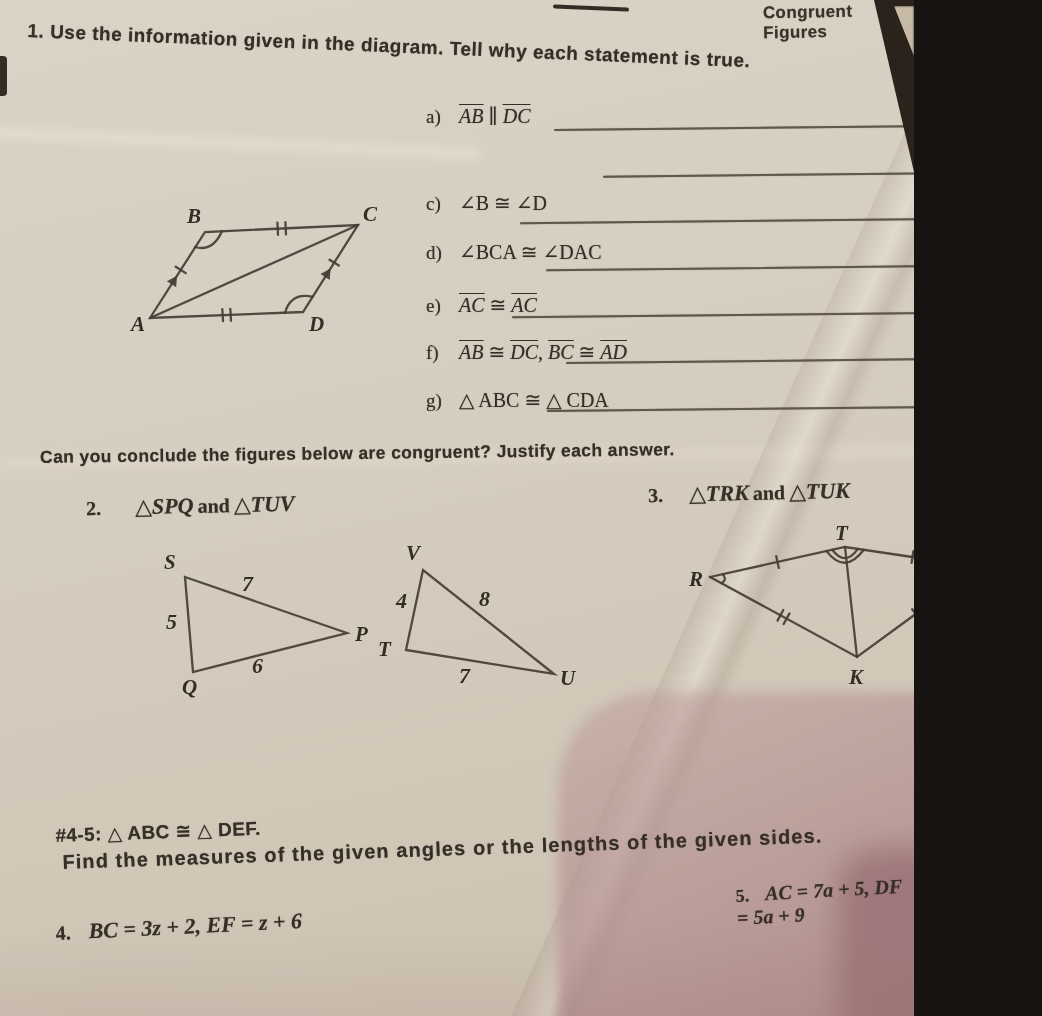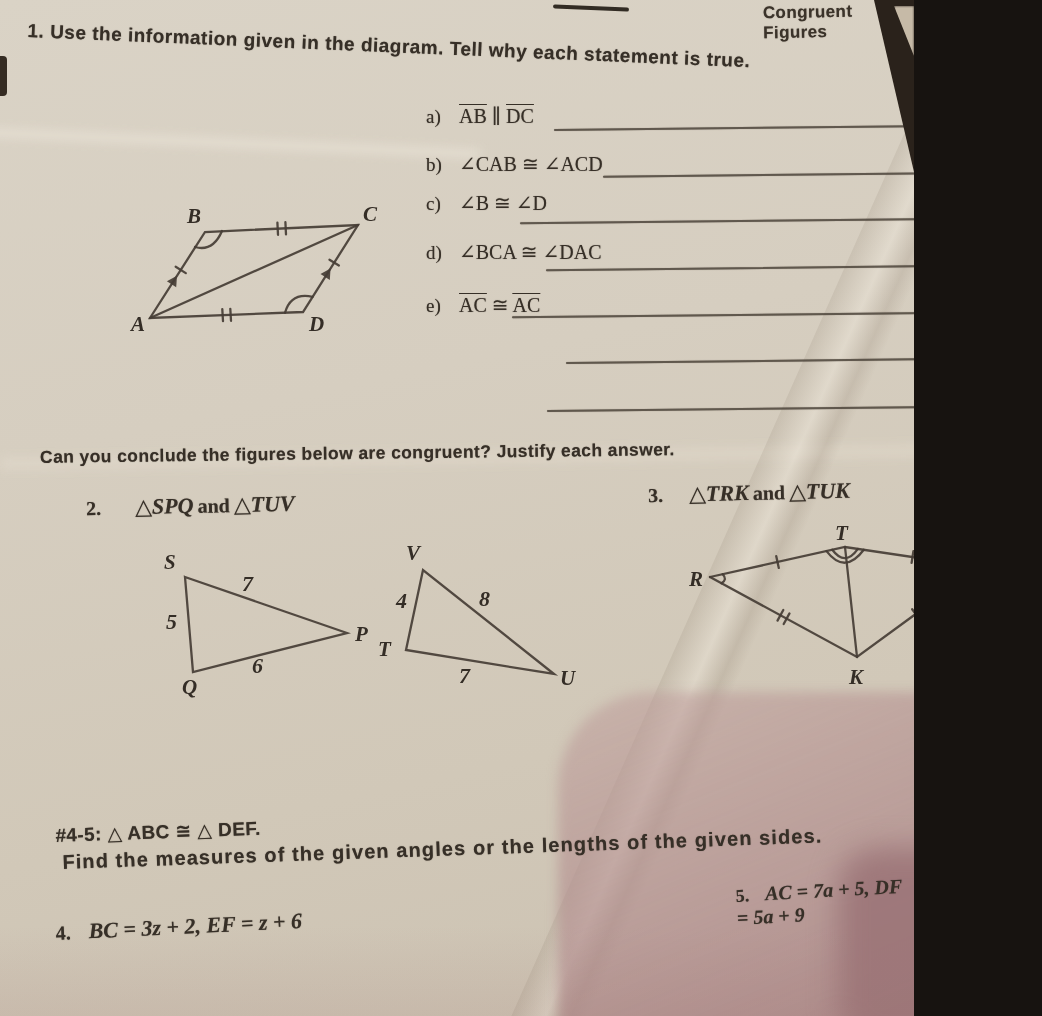--- a/index.html
+++ b/index.html
@@ -27,21 +27,21 @@
   .stray-line{left:553px;top:6px;width:76px;height:4px;background:#241d16;border-radius:2px;transform:rotate(2.5deg);opacity:.92;}
   
   .txt{position:absolute;z-index:5;}
   .bold-sans{font-weight:bold;letter-spacing:.4px;text-shadow:0 0 1px rgba(45,36,28,.55);}
   .hdr-title{left:763px;top:2px;font-size:17px;transform:rotate(-1deg);color:#3b332a;}
   .q1-instr{left:28px;top:20px;font-size:19px;letter-spacing:.5px;transform:rotate(2.4deg);transform-origin:left top;}
   .mid-instr{left:40px;top:443px;font-size:17.5px;transform:rotate(-0.7deg);}
   .serif{font-family:"Liberation Serif","DejaVu Serif","DejaVu Sans",serif;}
   .stmt{left:426px;font-size:20px;text-shadow:0 0 1px rgba(45,36,28,.5);}
   .stmt .slabel{display:inline-block;width:33px;font-size:19px;}
-  .ovl{text-decoration:overline;text-decoration-thickness:1.4px;}
+  .ovl{text-decoration:overline;text-decoration-thickness:1.4px;font-style:italic;}
   .bline{position:absolute;height:2.4px;background:#4c443a;opacity:.85;border-radius:2px;transform:rotate(-0.6deg);z-index:5;box-shadow:0 0 1px rgba(70,60,50,.6);}
   .qnum{font-weight:bold;font-size:20px;}
   .qtitle-it{font-style:italic;font-weight:bold;font-size:22px;}
   .qtitle-and{font-weight:bold;font-size:20px;}
   .q2-head{left:86px;top:492px;transform:rotate(-1.2deg);text-shadow:0 0 1px rgba(45,36,28,.5);}
   .q3-head{left:648px;top:479px;transform:rotate(-1.3deg);text-shadow:0 0 1px rgba(45,36,28,.5);}
   .q45-head{left:55px;top:824px;font-size:19px;transform:rotate(-2deg);transform-origin:left top;}
   .q45-instr{left:62px;top:851px;font-size:20px;letter-spacing:1.1px;transform:rotate(-2deg);transform-origin:left top;}
   .q4-row{left:55px;top:920px;transform:rotate(-2.8deg);transform-origin:left top;text-shadow:0 0 1px rgba(45,36,28,.5);}
   .q5-row{left:735px;top:884px;transform:rotate(-3.2deg);transform-origin:left top;text-shadow:0 0 1px rgba(45,36,28,.5);}
@@ -88,42 +88,45 @@
     <text class="vtx" x="62" y="18">B</text>
     <text class="vtx" x="238" y="16">C</text>
     <text class="vtx" x="184" y="126">D</text>
   </svg>
 
   <div class="txt serif stmt" style="top:104px">
     <span class="slabel">a)</span><span><span class="ovl">AB</span><span> ∥ </span><span class="ovl">DC</span></span>
   </div>
   <div class="bline" style="left:554px;top:127px;width:382px"></div>
 
-  <div class="txt serif stmt" style="top:152px">
-    <span class="slabel">b)</span><span><span>∠CAB ≅ ∠ACD</span></span>
-  </div>
   <div class="bline" style="left:603px;top:174px;width:336px"></div>
 
   <div class="txt serif stmt" style="top:191px">
     <span class="slabel">c)</span><span><span>∠B ≅ ∠D</span></span>
   </div>
   <div class="bline" style="left:520px;top:220px;width:443px"></div>
 
   <div class="txt serif stmt" style="top:240px">
     <span class="slabel">d)</span><span><span>∠BCA ≅ ∠DAC</span></span>
   </div>
   <div class="bline" style="left:546px;top:267px;width:417px"></div>
 
   <div class="txt serif stmt" style="top:293px">
     <span class="slabel">e)</span><span><span class="ovl">AC</span><span> ≅ </span><span class="ovl">AC</span></span>
   </div>
   <div class="bline" style="left:512px;top:314px;width:447px"></div>
 
+  <div class="txt serif stmt" style="top:340px">
+    <span class="slabel">f)</span><span><span class="ovl">AB</span><span> ≅ </span><span class="ovl">DC</span><span>, </span><span class="ovl">BC</span><span> ≅ </span><span class="ovl">AD</span></span>
+  </div>
   <div class="bline" style="left:566px;top:360px;width:380px"></div>
 
+  <div class="txt serif stmt" style="top:388px">
+    <span class="slabel">g)</span><span><span>△ ABC ≅ △ CDA</span></span>
+  </div>
   <div class="bline" style="left:547px;top:408px;width:393px"></div>
 
   <div class="txt bold-sans mid-instr">Can you conclude the figures below are congruent? Justify each answer.</div>
 
   <div class="txt serif q2-head">
     <span class="qnum">2.</span>
     <span class="qtitle-it" style="margin-left:30px">△SPQ</span>
     <span class="qtitle-and">and</span>
     <span class="qtitle-it">△TUV</span>
   </div>

